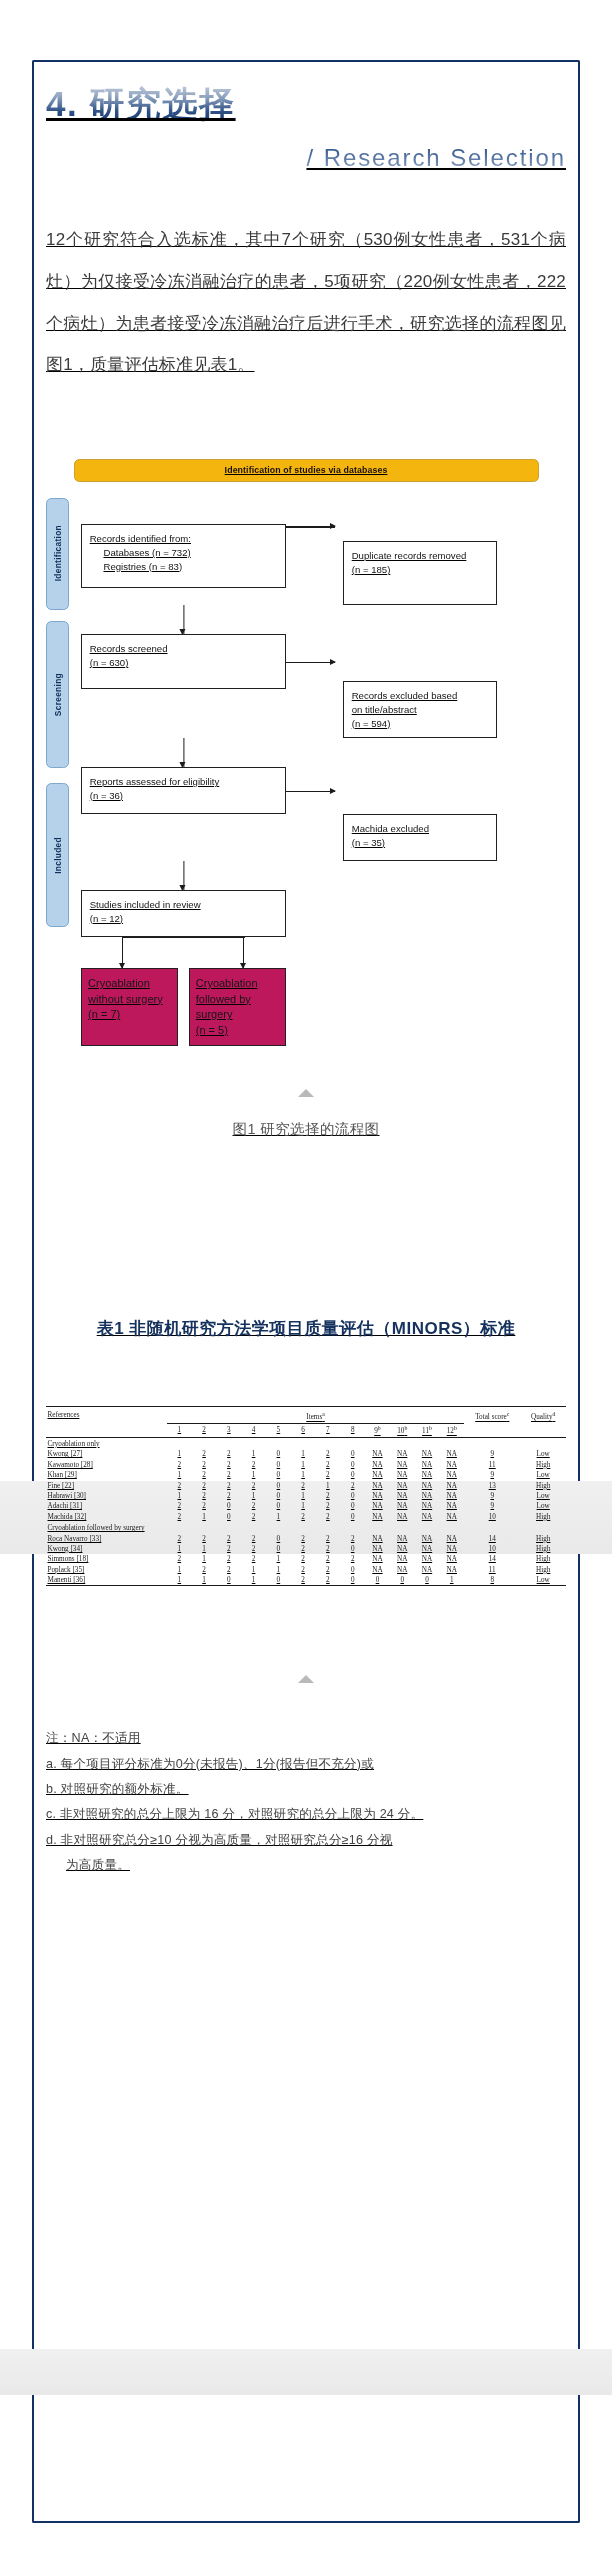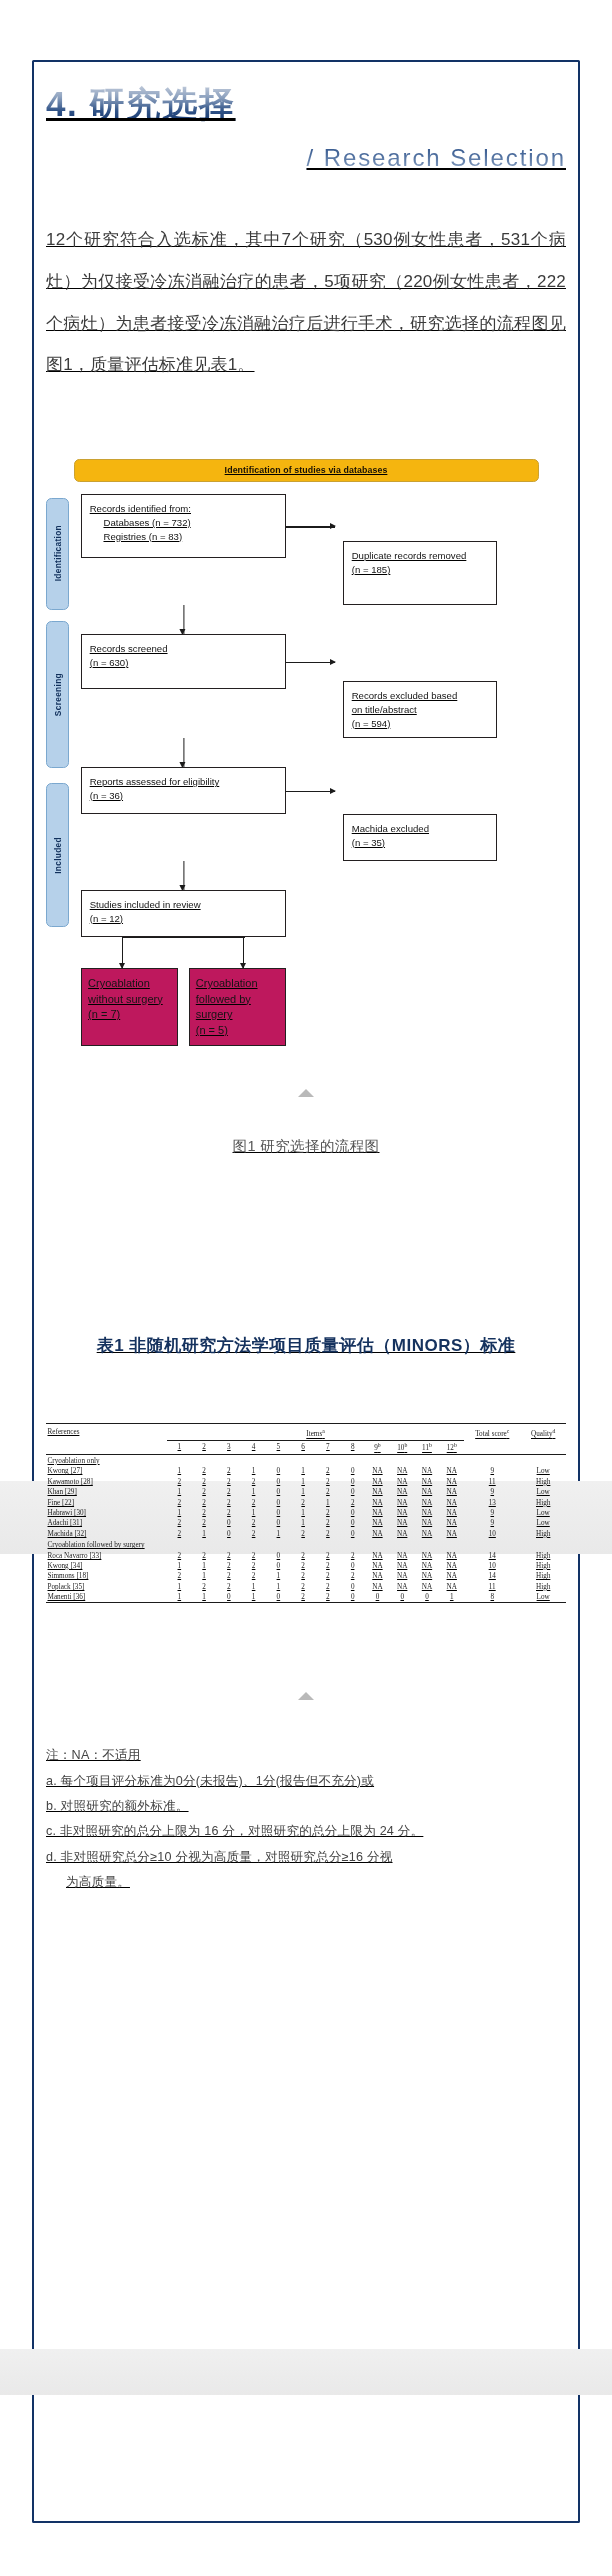--- a/index.html
+++ b/index.html
@@ -295,21 +295,21 @@
             <span>Identification</span>
           </div>
           <div class="stage-tab tab-screen">
             <span>Screening</span>
           </div>
           <div class="stage-tab tab-incl">
             <span>Included</span>
           </div>
 
           <div class="row">
-            <div class="box col-left" style="min-height:64px;">
+            <div class="box col-left" style="min-height:64px;margin-top:30px;">
               <div>Records identified from:</div>
               <span class="ind">Databases (n = 732)</span>
               <span class="ind">Registries (n = 83)</span>
             </div>
             <div class="gap">
               <div class="h-arrow" style="left:205px; width:49px; top:32px;"></div>
             </div>
             <div class="box col-right" style="min-height:64px;">
               <div>Duplicate records removed</div>
               <div>(n = 185)</div>
@@ -380,21 +380,21 @@
               <div>Cryoablation</div>
               <div>followed by surgery</div>
               <div>(n = 5)</div>
             </div>
           </div>
 
         </div>
       </div>
 
       <div class="tri" style="margin-top:43px;"></div>
-      <div class="fig-cap" style="margin-top:40px;">图1 研究选择的流程图</div>
+      <div class="fig-cap" style="margin-top:23px;">图1 研究选择的流程图</div>
     </div>
 
     <div class="table-title" style="margin-top:178px;">表1 非随机研究方法学项目质量评估（MINORS）标准</div>
 
     <div style="margin-top:66px;">
       <table class="minors">
         <thead>
           <tr class="rule-top">
             <td class="ref" rowspan="3" style="vertical-align:top; padding-top:3.8px;">References</td>
             <td class="items-head" colspan="12" style="padding-top:3.8px;">

